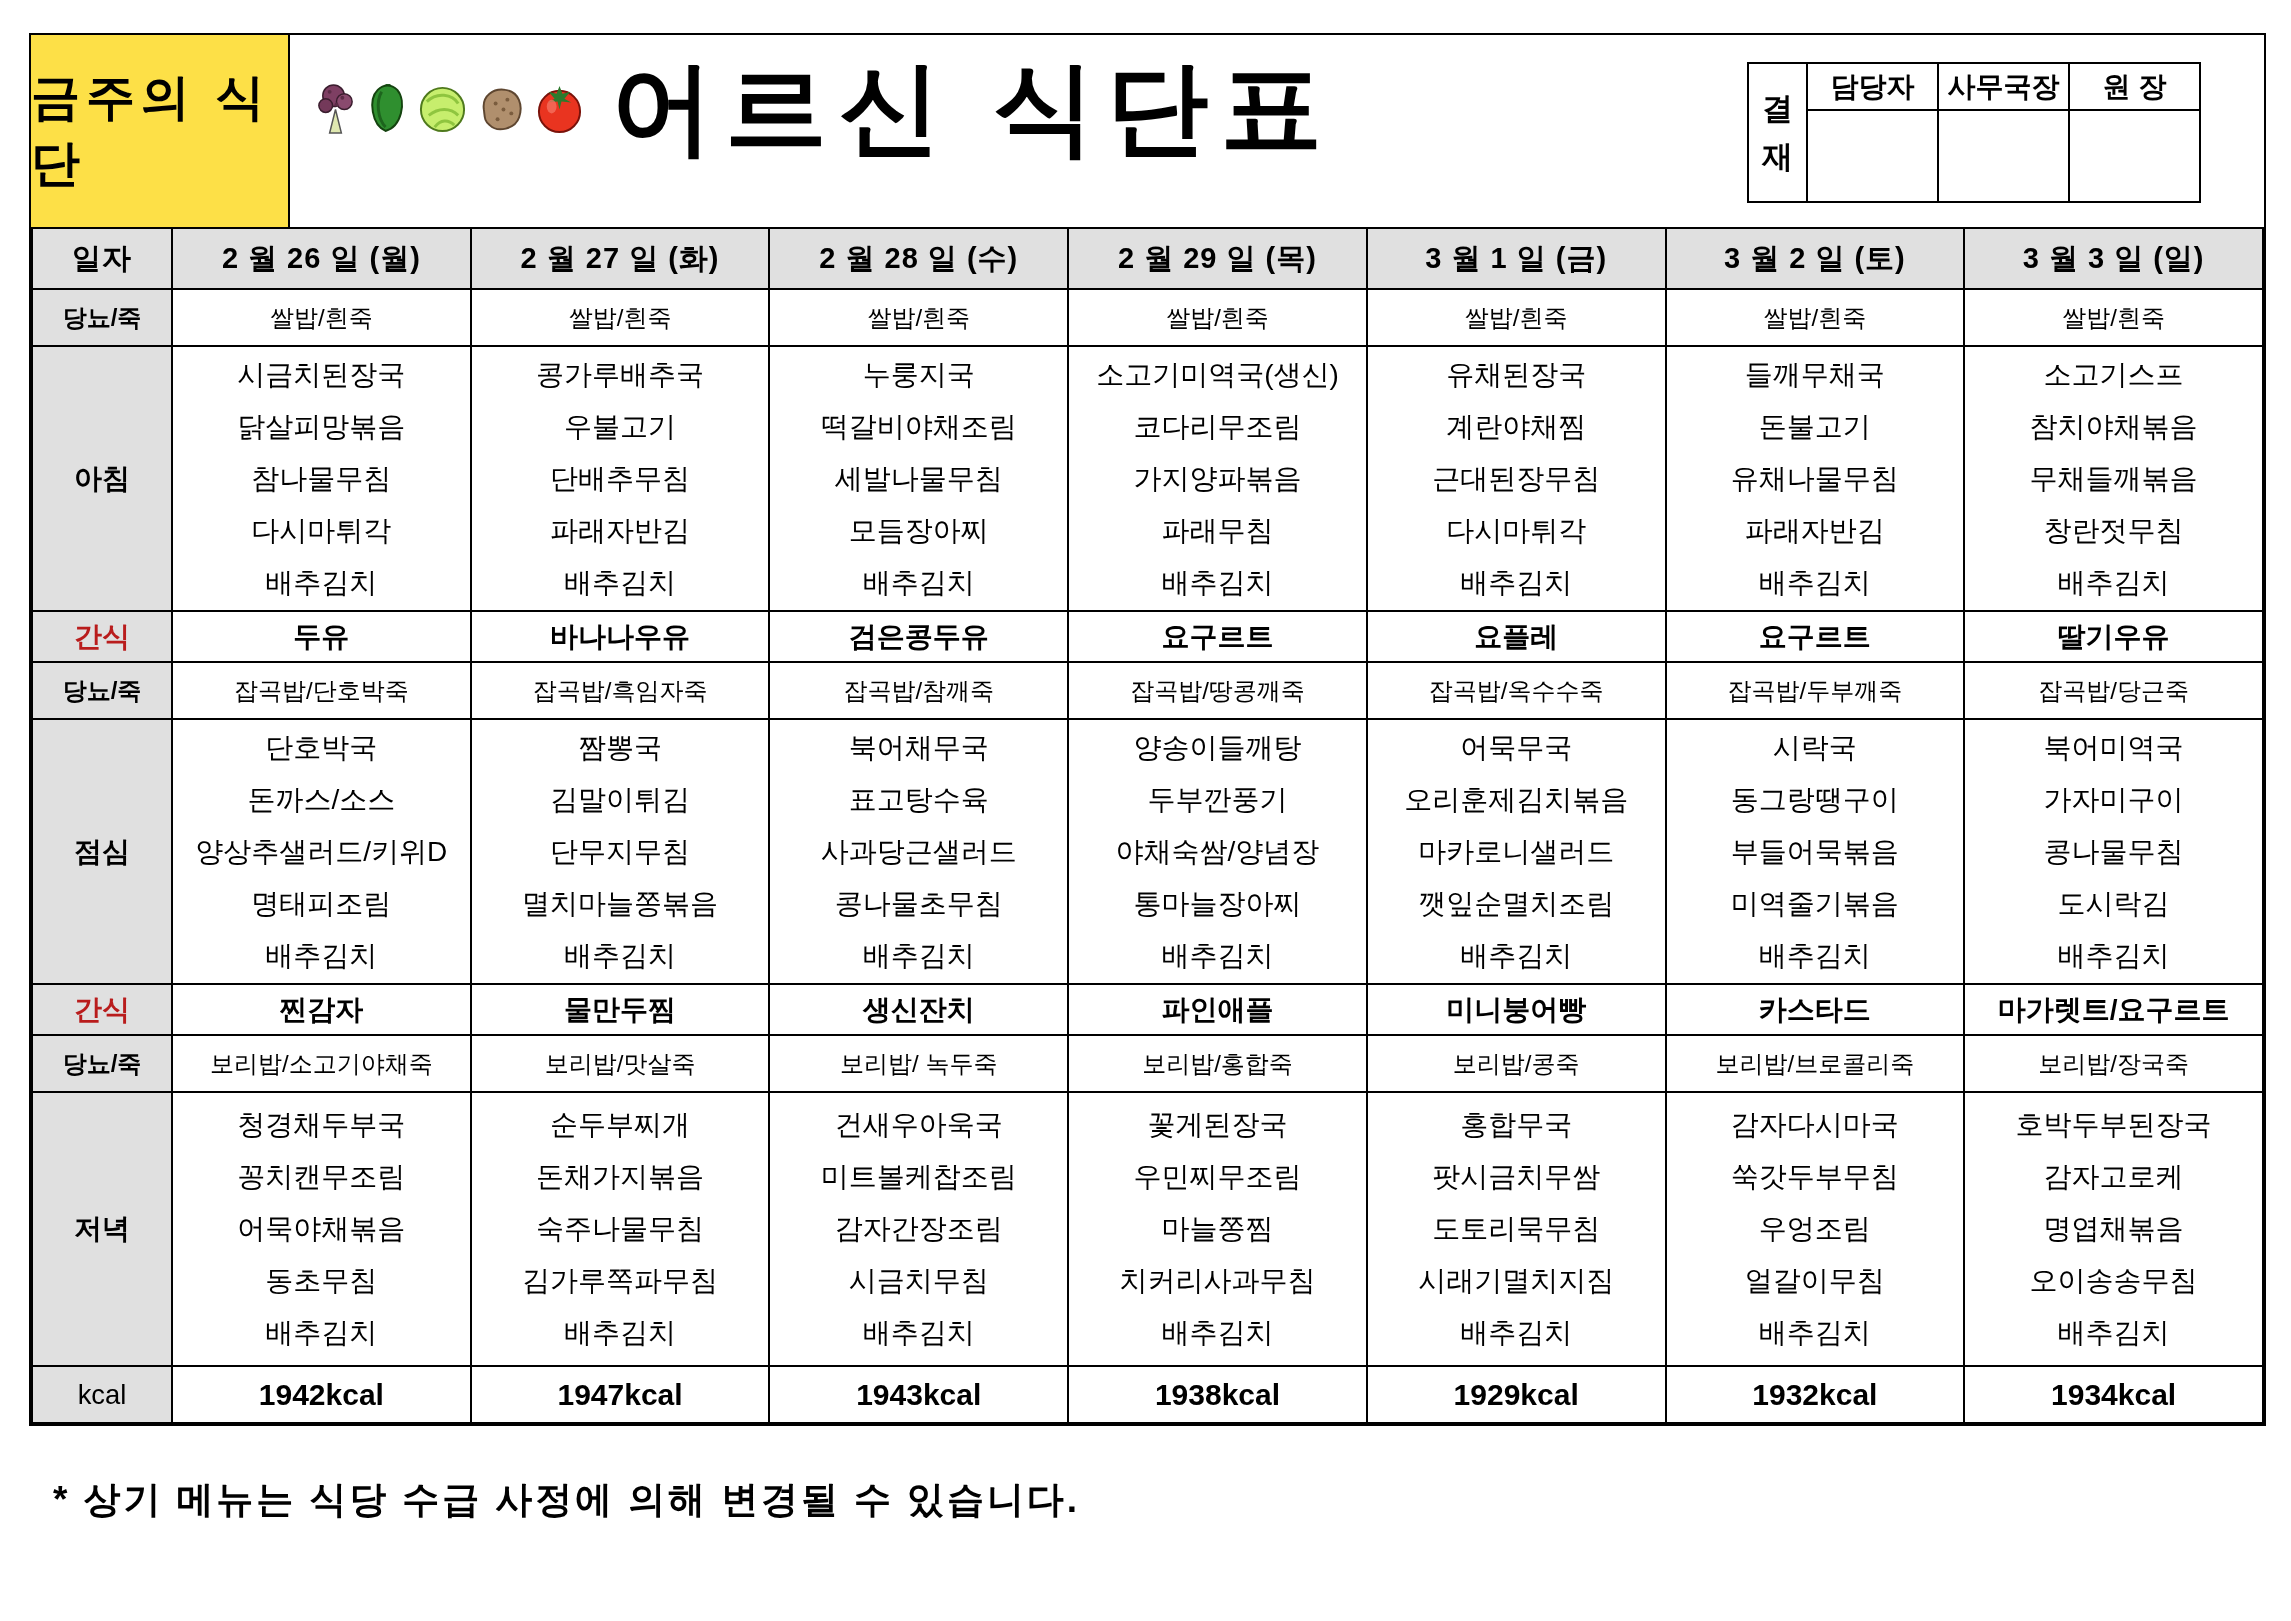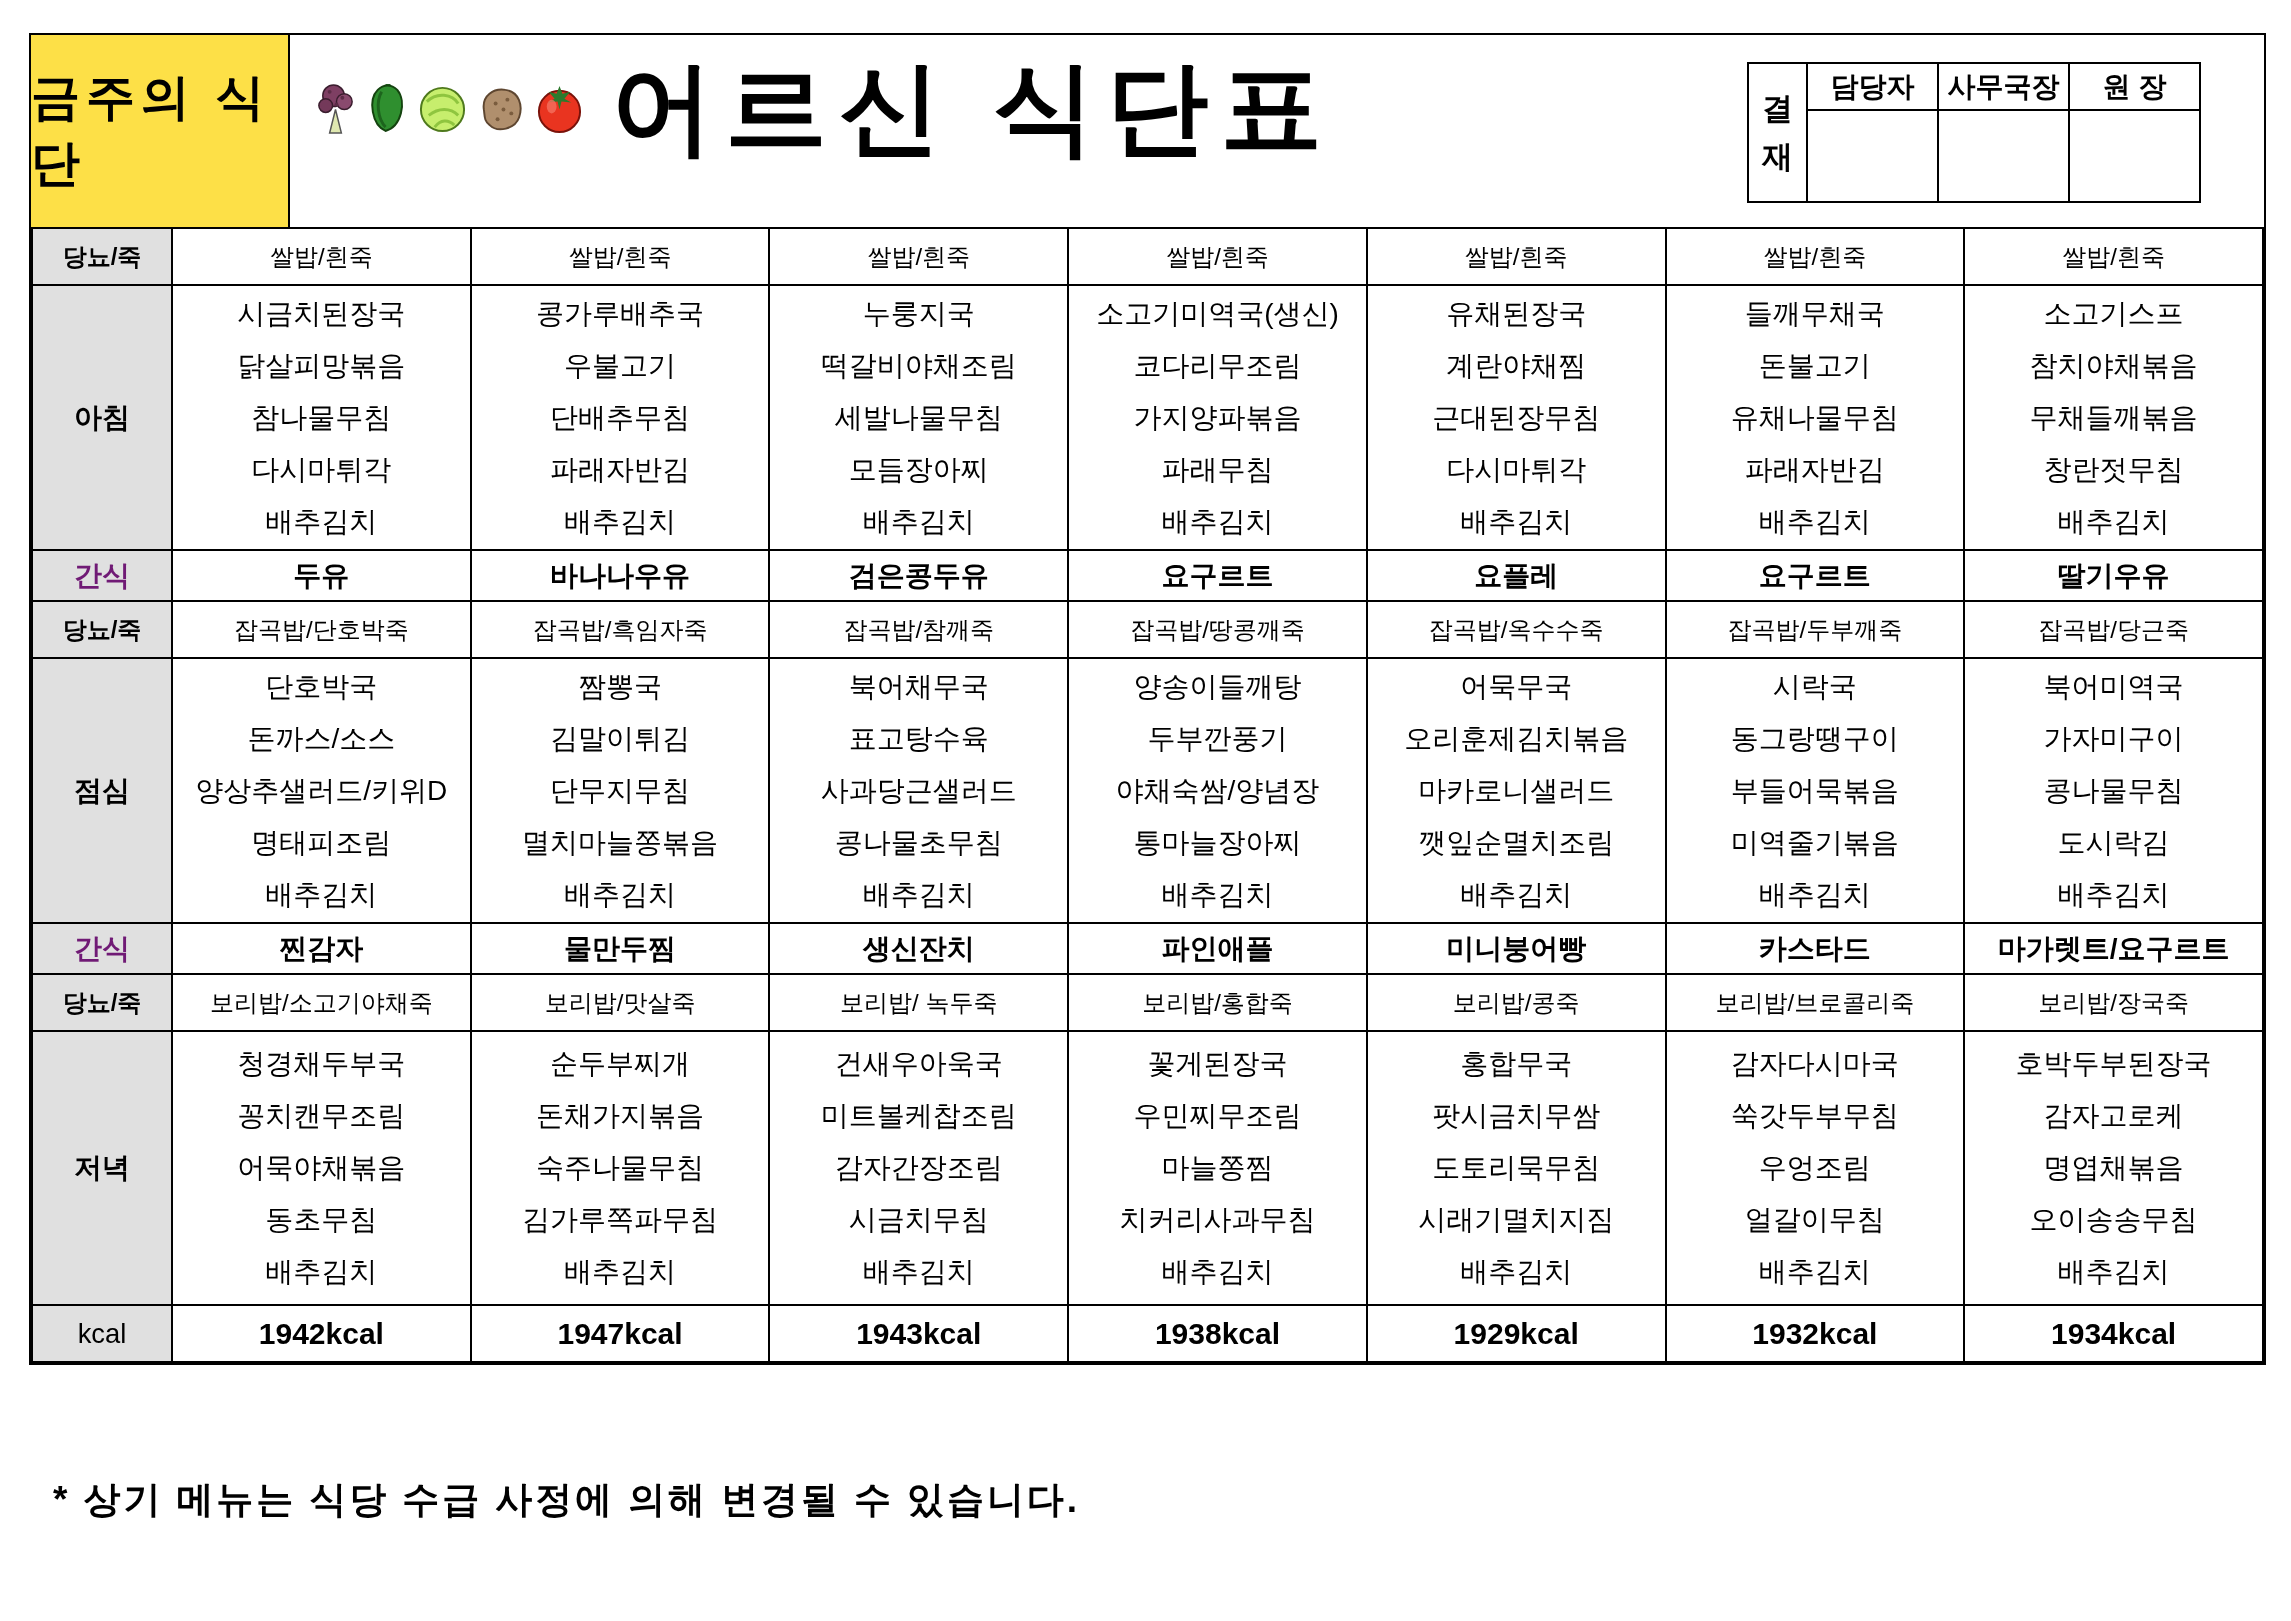--- a/index.html
+++ b/index.html
@@ -31,21 +31,21 @@
   
   table.menu{border-collapse:collapse;width:100%;table-layout:fixed;border-top:2px solid #000;}
   table.menu td{border:2px solid #000;text-align:center;vertical-align:middle;padding:0 3.9px;}
   td.lbl{background:#e0e0e0;font-size:28px;font-weight:600;}
   tr.hdr td{background:#e0e0e0;height:59px;font-size:29px;font-weight:600;letter-spacing:1px;}
   tr.dia td{height:55px;font-size:24px;}
   tr.meal td{height:263px;font-size:28px;}
   tr.meal td .menu-line{line-height:52px;}
   tr.dinner td{height:272px;}
   tr.snack td{height:49px;font-size:28px;font-weight:600;color:#000000;}
-  tr.snack td.lbl{color:#701a75;}
+  tr.snack td.lbl{color:#b91c1c;}
   tr.kcal td{height:55px;font-size:30px;font-weight:700;}
   tr.kcal td.lbl{font-size:27.4px;font-weight:400;}
   
   .note1{margin:43px 0 0 53px;font-size:37px;font-weight:700;letter-spacing:2.9px;}
   .note-row{display:flex;align-items:flex-end;margin:25.5px 0 0 94px;white-space:nowrap;}
   .origin{font-size:24.5px;font-weight:700;letter-spacing:-0.5px;}
   .facility{font-size:43px;font-weight:600;margin-left:51px;font-family:"Liberation Serif",serif;}
 </style>
 </head>
 <body>
@@ -118,20 +118,30 @@
       <col style="width:140px">
       <col>
         <col>
         <col>
         <col>
         <col>
         <col>
         <col>
     </colgroup>
     <tbody>
+        <tr class="hdr">
+      <td class="lbl">일자</td>
+      <td>2 월 26 일 (월)</td>
+      <td>2 월 27 일 (화)</td>
+      <td>2 월 28 일 (수)</td>
+      <td>2 월 29 일 (목)</td>
+      <td>3 월 1 일 (금)</td>
+      <td>3 월 2 일 (토)</td>
+      <td>3 월 3 일 (일)</td>
+    </tr>
     <tr class="dia">
       <td class="lbl">당뇨/죽</td>
       <td>쌀밥/흰죽</td>
       <td>쌀밥/흰죽</td>
       <td>쌀밥/흰죽</td>
       <td>쌀밥/흰죽</td>
       <td>쌀밥/흰죽</td>
       <td>쌀밥/흰죽</td>
       <td>쌀밥/흰죽</td>
     </tr>

